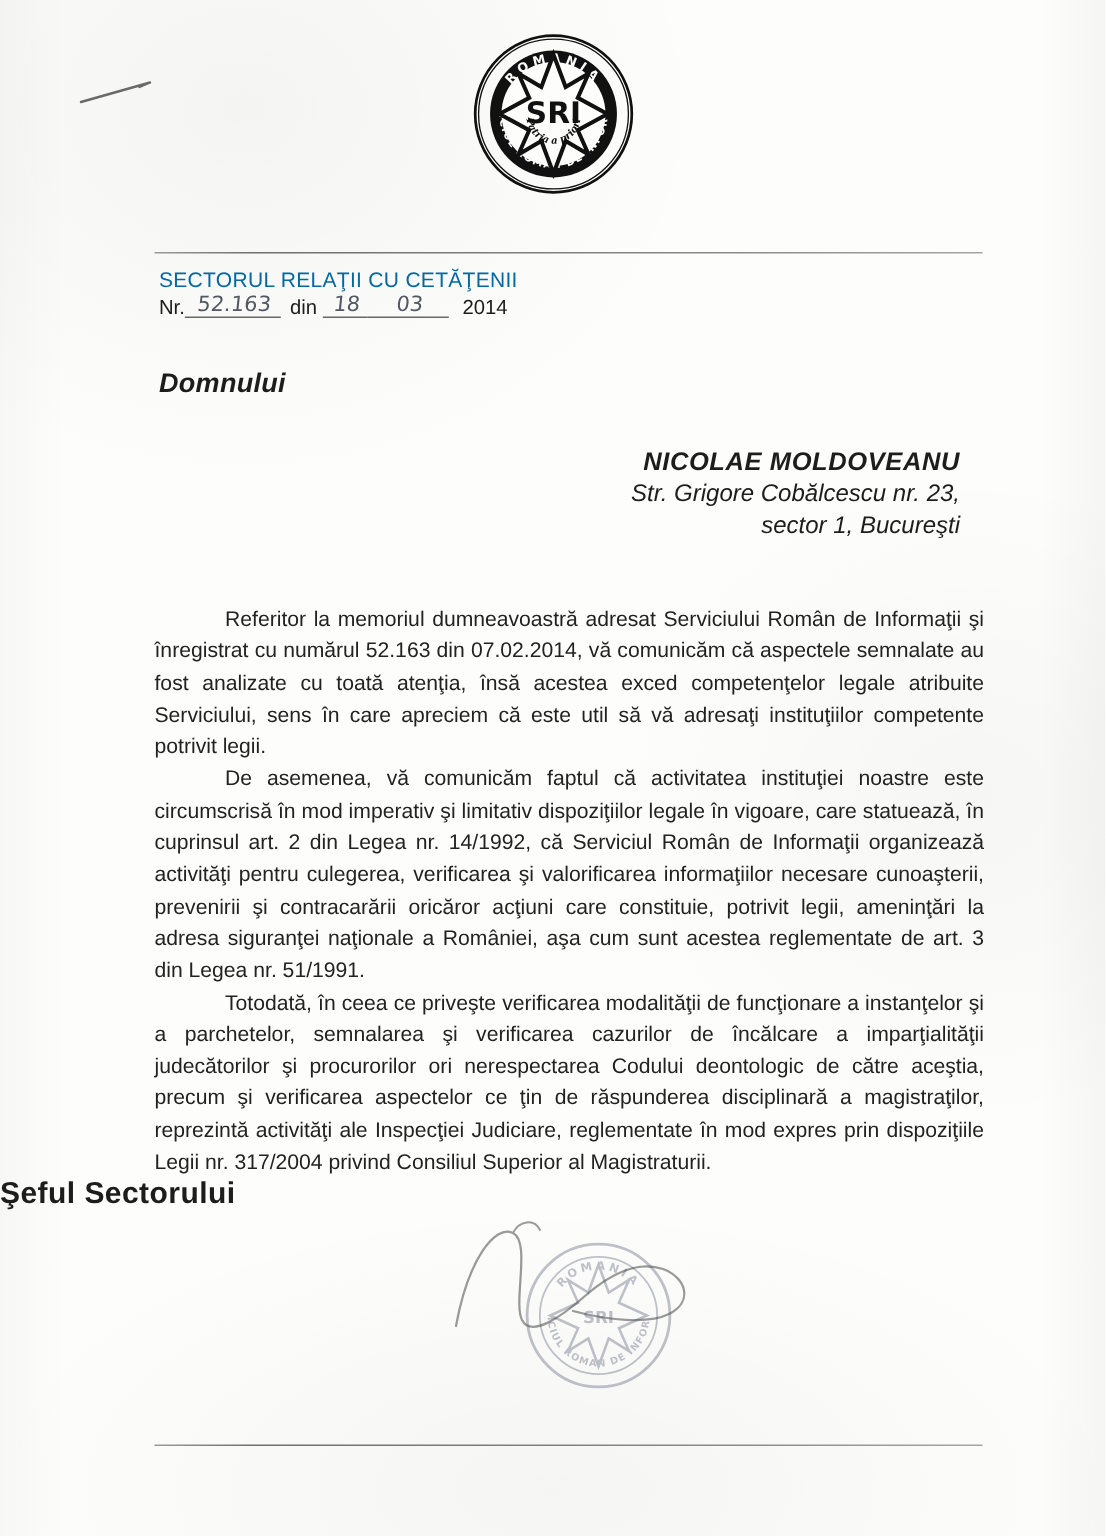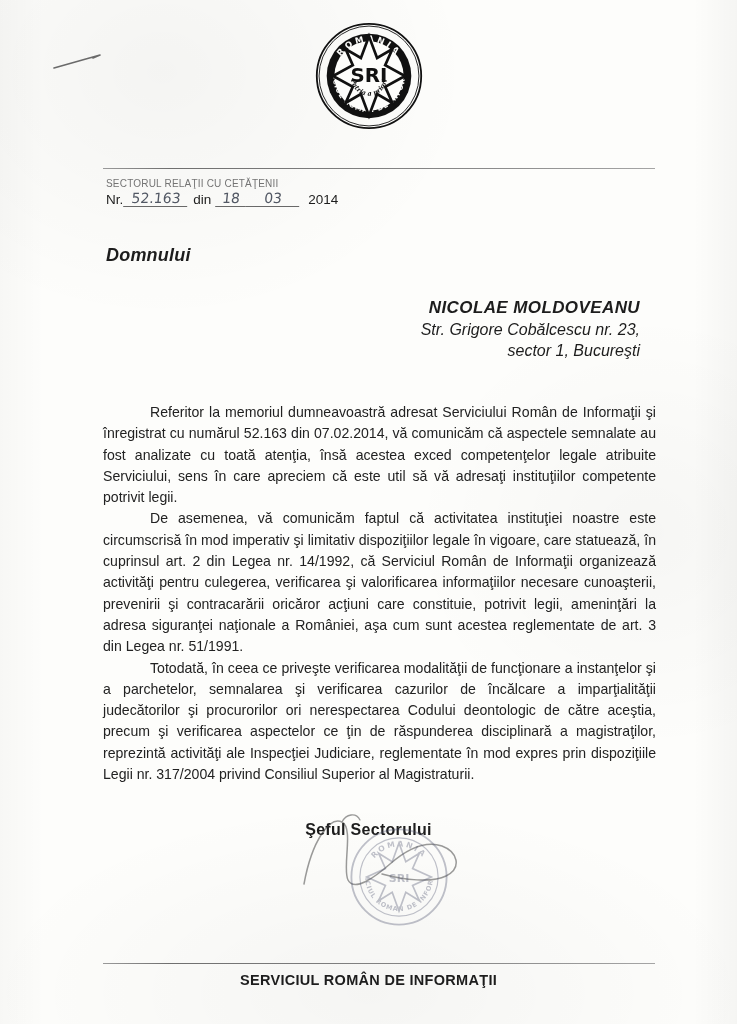--- a/index.html
+++ b/index.html
@@ -65,23 +65,23 @@
   .rule.top { top: 168px; }
   .rule.bottom { top: 963px; }
 
   
   .sector-block {
     position: absolute;
     left: 106px;
     top: 178px;
   }
   .sector-title {
-    font-size: 10px;
+    font-size: 14px;
     letter-spacing: 0.2px;
-    color: #737373;
+    color: #0369a1;
     white-space: nowrap;
   }
   .nr-line {
     margin-top: 2px;
     font-size: 13.5px;
     display: flex;
     align-items: flex-end;
     white-space: nowrap;
   }
   .nr-label { margin-right: 1px; }
@@ -147,25 +147,23 @@
     margin: 0;
     text-indent: 47px;
   }
 
   
   .sig-title {
     position: absolute;
     left: 0;
     right: 0;
     top: 785px;
-    text-align: center;
-    font-size: 16px;
+    font-size: 20px;
     font-weight: bold;
     letter-spacing: 0.3px;
-    margin-top: 36px;
   }
   .sig-scrawl {
     position: absolute;
     left: 286px;
     top: 806px;
     width: 190px;
     height: 95px;
     opacity: 0.5;
   }
   .seal {
@@ -281,16 +279,15 @@
     <text font-family="DejaVu Sans, sans-serif" font-size="7.6" font-weight="bold" fill="#4a4f6b" letter-spacing="1">
       <textPath href="#sArcBot" startOffset="50%" text-anchor="middle">SERVICIUL ROMAN DE INFORMATII</textPath>
     </text>
     <path d="M60 20 L68 42 L84 32 L76 50 L98 60 L76 70 L84 88 L68 78 L60 100 L52 78 L36 88 L44 70 L22 60 L44 50 L36 32 L52 42 Z" fill="none" stroke="#4a4f6b" stroke-width="2"></path>
     <text x="60" y="66" text-anchor="middle" font-family="DejaVu Sans, sans-serif" font-size="13" font-weight="bold" fill="#4a4f6b">SRI</text>
   </svg>
 
   <div class="rule bottom"></div>
 
   <div class="footer">
-    <div class="org">SERVICIUL ROMÂN DE INFORMAŢII</div>
   </div>
 
 </div>
 
 </body></html>

